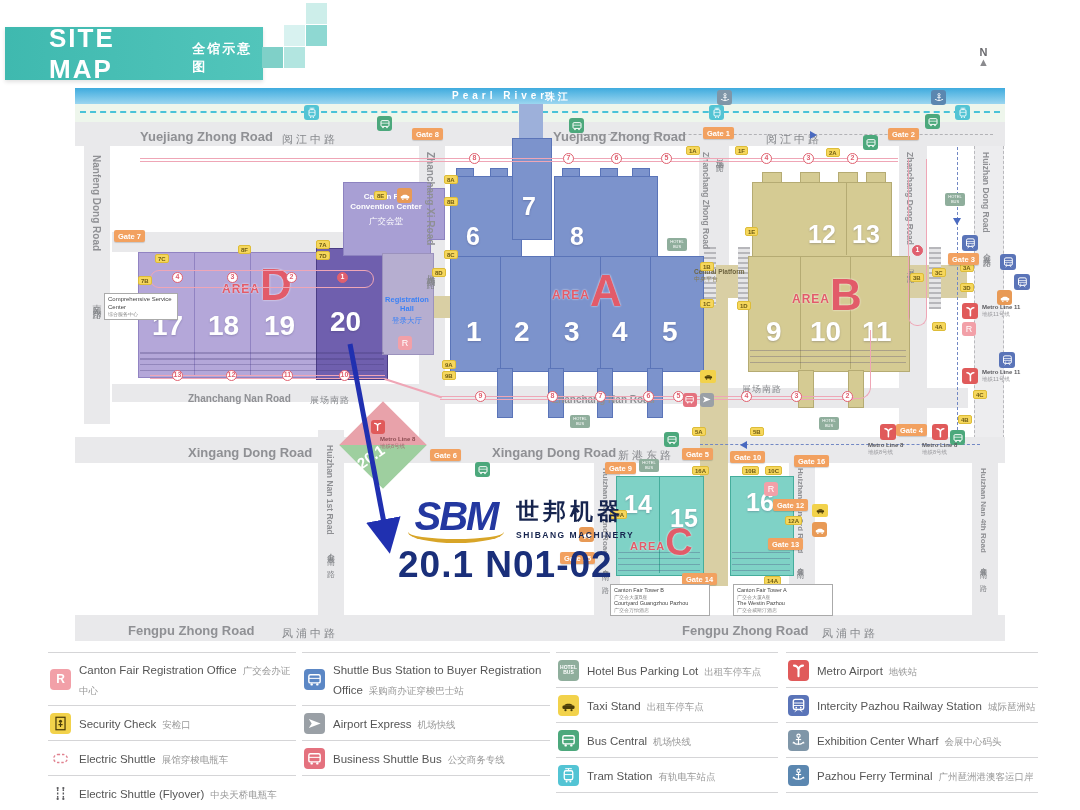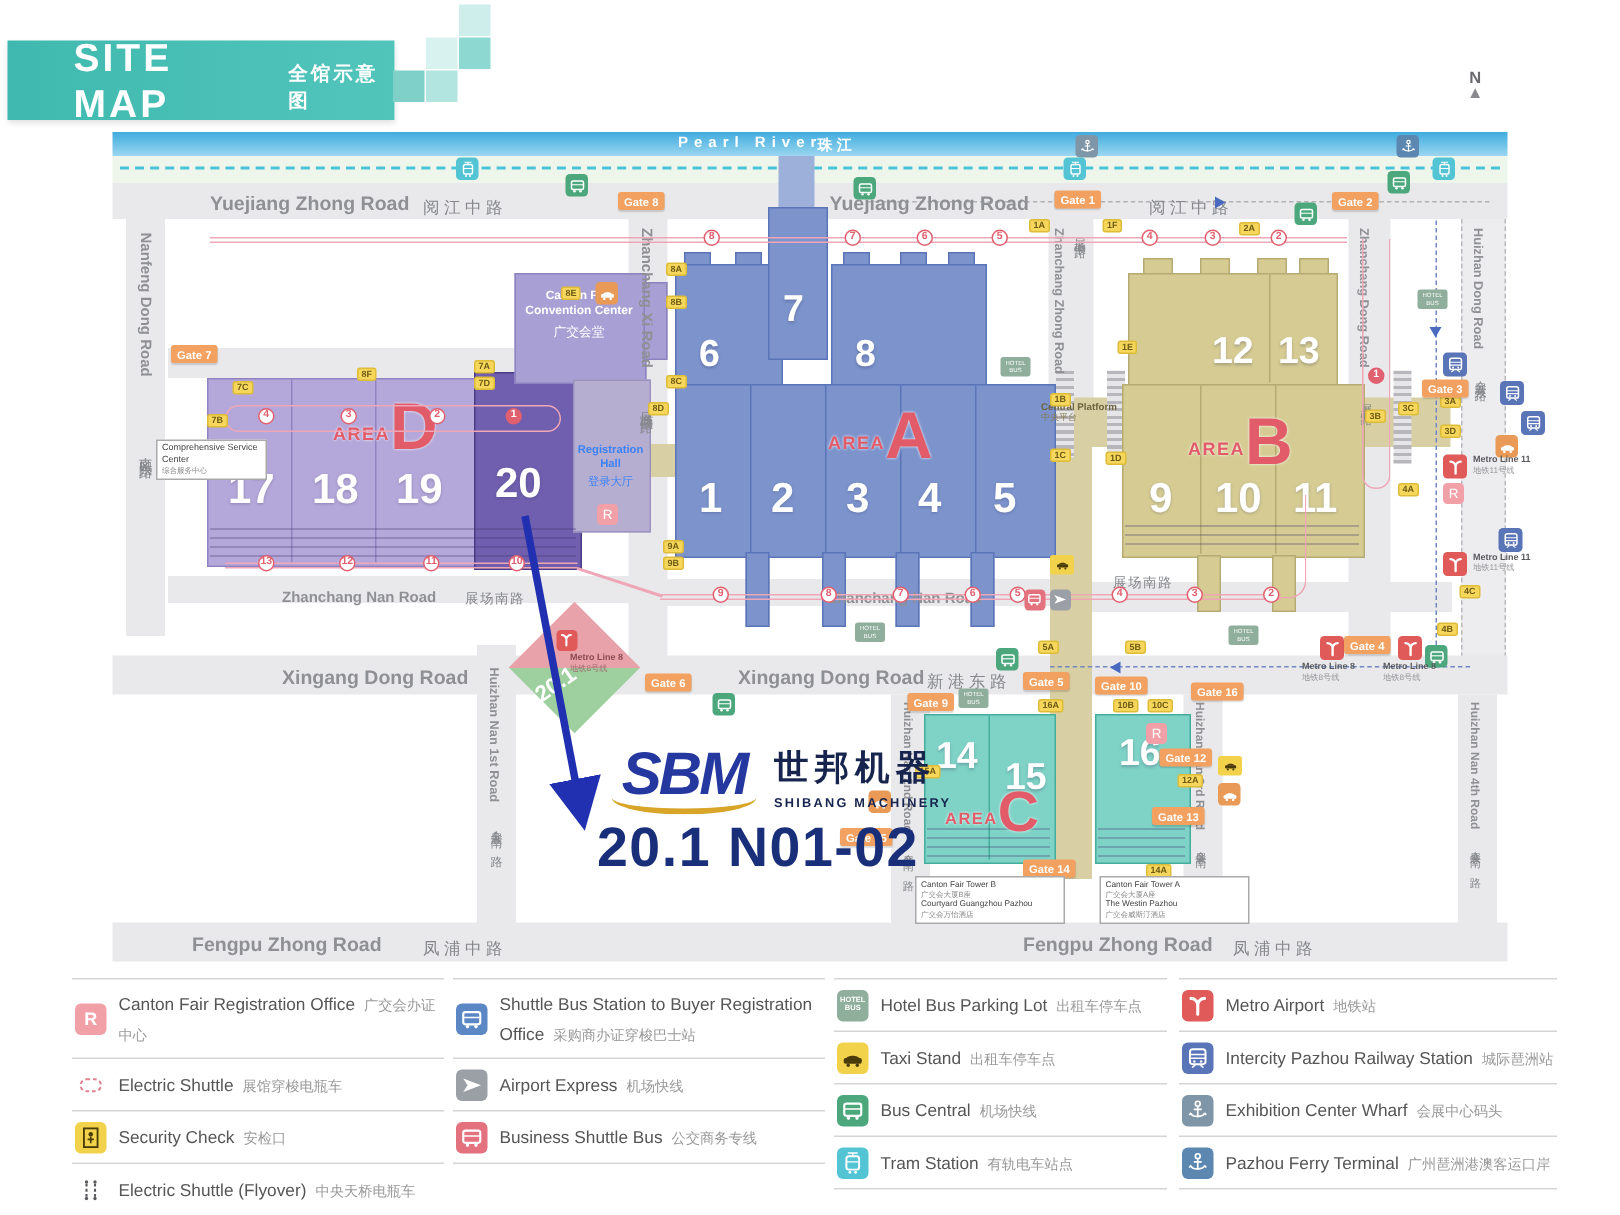--- a/index.html
+++ b/index.html
@@ -650,34 +650,34 @@
   <div class="a booth" style="left:398px;top:544px;z-index:9;">20.1 N01-02</div>
 
   <div class="lcol" style="left:48px;top:652px;width:248px;">
     <div class="litem">
       <span class="lic" style="background:#f2a0a8;font-size:12px;">
           <span>R</span>
         </span>
       <span class="ltxt"><span class="len">Canton Fair Registration Office</span><span class="lcn">广交会办证中心</span></span>
     </div>
     <div class="litem">
+      <span class="lic" style="background:#f2d24b;color:#4a3c08;">
+          <svg>
+            <use href="#i-person"></use>
+          </svg>
+        </span>
+      <span class="ltxt"><span class="len">Security Check</span><span class="lcn">安检口</span></span>
+    </div>
+    <div class="litem">
       <span class="lic" style="background:transparent;color:#e0818f;">
           <svg>
             <use href="#i-loop"></use>
           </svg>
         </span>
       <span class="ltxt"><span class="len">Electric Shuttle</span><span class="lcn">展馆穿梭电瓶车</span></span>
-    </div>
-    <div class="litem">
-      <span class="lic" style="background:#f2d24b;color:#4a3c08;">
-          <svg>
-            <use href="#i-person"></use>
-          </svg>
-        </span>
-      <span class="ltxt"><span class="len">Security Check</span><span class="lcn">安检口</span></span>
     </div>
     <div class="litem">
       <span class="lic" style="background:transparent;color:#5a5a5e;">
           <svg>
             <use href="#i-fly"></use>
           </svg>
         </span>
       <span class="ltxt"><span class="len">Electric Shuttle (Flyover)</span><span class="lcn">中央天桥电瓶车</span></span>
     </div>
   </div>

